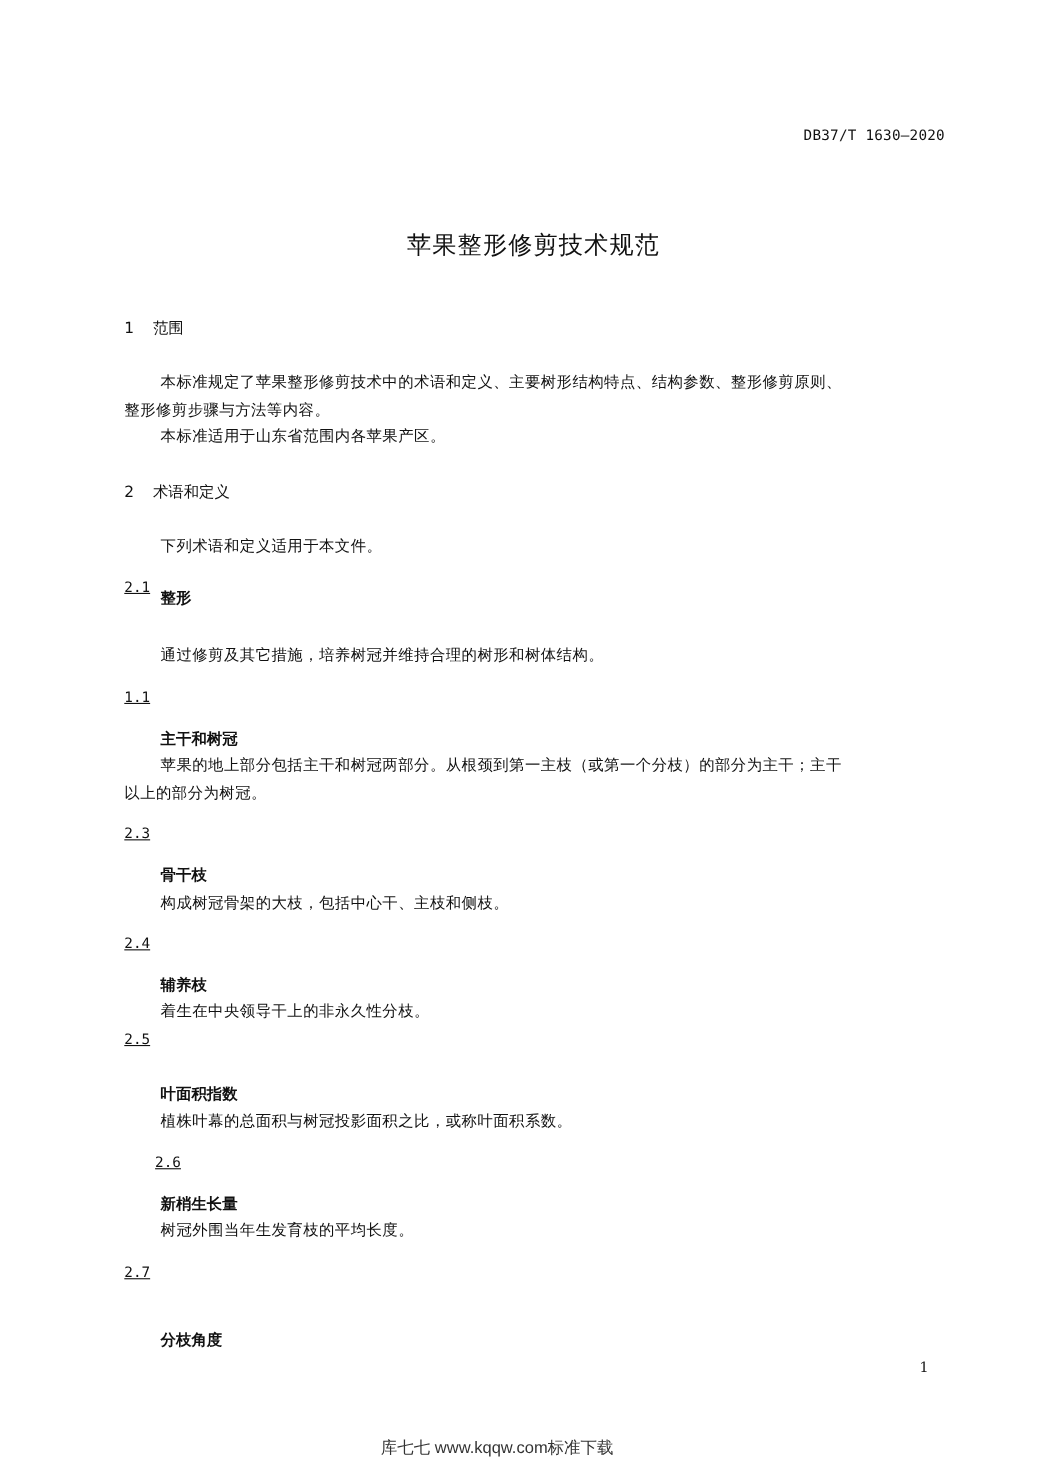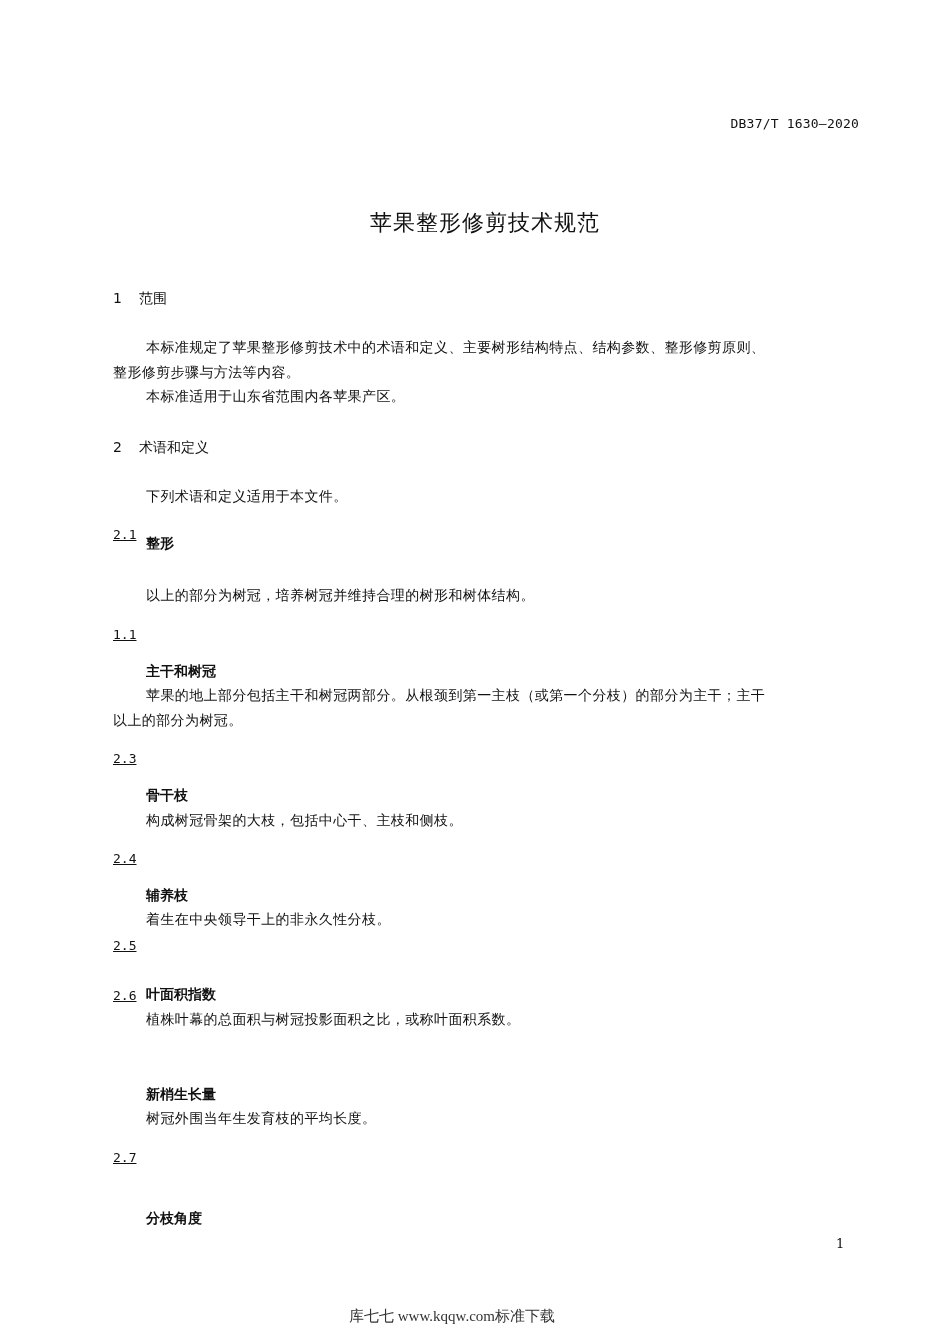--- a/index.html
+++ b/index.html
@@ -19,21 +19,21 @@
   .h1 { font-size: 14px; left: 113px; }
   .h1 .num { display: inline-block; width: 26px; }
   .para { font-size: 14px; left: 146px; letter-spacing: 0.4px; }
   .para-cont { font-size: 14px; left: 113px; letter-spacing: 0.4px; }
   .clause-num { font-family: "DejaVu Sans Mono", monospace; font-size: 13px; left: 113px; text-decoration: underline; }
   .term { font-size: 14px; left: 146px; font-weight: bold; }
   .def { font-size: 14px; left: 146px; letter-spacing: 0.4px; }
   .page-num { position: absolute; top: 1236px; left: 836px; font-family: "DejaVu Serif", serif; font-size: 13px; }
   .footer {
     position: absolute; top: 1307px; left: 0; width: 904px; text-align: center;
-    font-family: Liberation Serif, serif; font-size: 15px; color: #333;
+    font-family: Liberation Sans, sans-serif; font-size: 15px; color: #333;
   }
 </style>
 </head>
 <body>
 
 <div class="std-code">DB37/T 1630—2020</div>
 
 <div class="title">苹果整形修剪技术规范</div>
 
 <div class="abs h1" style="top:290px;">
@@ -43,40 +43,40 @@
 <div class="abs para-cont" style="top:364px;">整形修剪步骤与方法等内容。</div>
 <div class="abs para" style="top:388px;">本标准适用于山东省范围内各苹果产区。</div>
 
 <div class="abs h1" style="top:439px;">
   <span class="num">2</span><span>术语和定义</span>
 </div>
 <div class="abs para" style="top:488px;font-family:Liberation Mono, monospace;">下列术语和定义适用于本文件。</div>
 
 <div class="abs clause-num" style="top:527px;">2.1</div>
 <div class="abs term" style="top:535px;">整形</div>
-<div class="abs def" style="top:587px;">以上的部分为树冠，培养树冠并维持合理的树形和树体结构。</div>
+<div class="abs def" style="top:587px;">通过修剪及其它措施，培养树冠并维持合理的树形和树体结构。</div>
 
 <div class="abs clause-num" style="top:627px;">1.1</div>
 <div class="abs term" style="top:663px;">主干和树冠</div>
 <div class="abs def" style="top:687px;">苹果的地上部分包括主干和树冠两部分。从根颈到第一主枝（或第一个分枝）的部分为主干；主干</div>
 <div class="abs para-cont" style="top:712px;">以上的部分为树冠。</div>
 
 <div class="abs clause-num" style="top:751px;">2.3</div>
 <div class="abs term" style="top:787px;">骨干枝</div>
 <div class="abs def" style="top:812px;">构成树冠骨架的大枝，包括中心干、主枝和侧枝。</div>
 
 <div class="abs clause-num" style="top:851px;">2.4</div>
 <div class="abs term" style="top:887px;">辅养枝</div>
 <div class="abs def" style="top:911px;">着生在中央领导干上的非永久性分枝。</div>
 
 <div class="abs clause-num" style="top:938px;text-align:right;">2.5</div>
 <div class="abs term" style="top:986px;">叶面积指数</div>
 <div class="abs def" style="top:1011px;">植株叶幕的总面积与树冠投影面积之比，或称叶面积系数。</div>
 
-<div class="abs clause-num" style="top:988px;">2.6</div>
+<div class="abs clause-num" style="top:1050px;margin-left:28px;">2.6</div>
 <div class="abs term" style="top:1086px;">新梢生长量</div>
 <div class="abs def" style="top:1110px;">树冠外围当年生发育枝的平均长度。</div>
 
 <div class="abs clause-num" style="top:1150px;">2.7</div>
 <div class="abs term" style="top:1186px;margin-top:24px;">分枝角度</div>
 
 <div class="page-num">1</div>
 <div class="footer">库七七 www.kqqw.com标准下载</div>
 
 </body></html>

